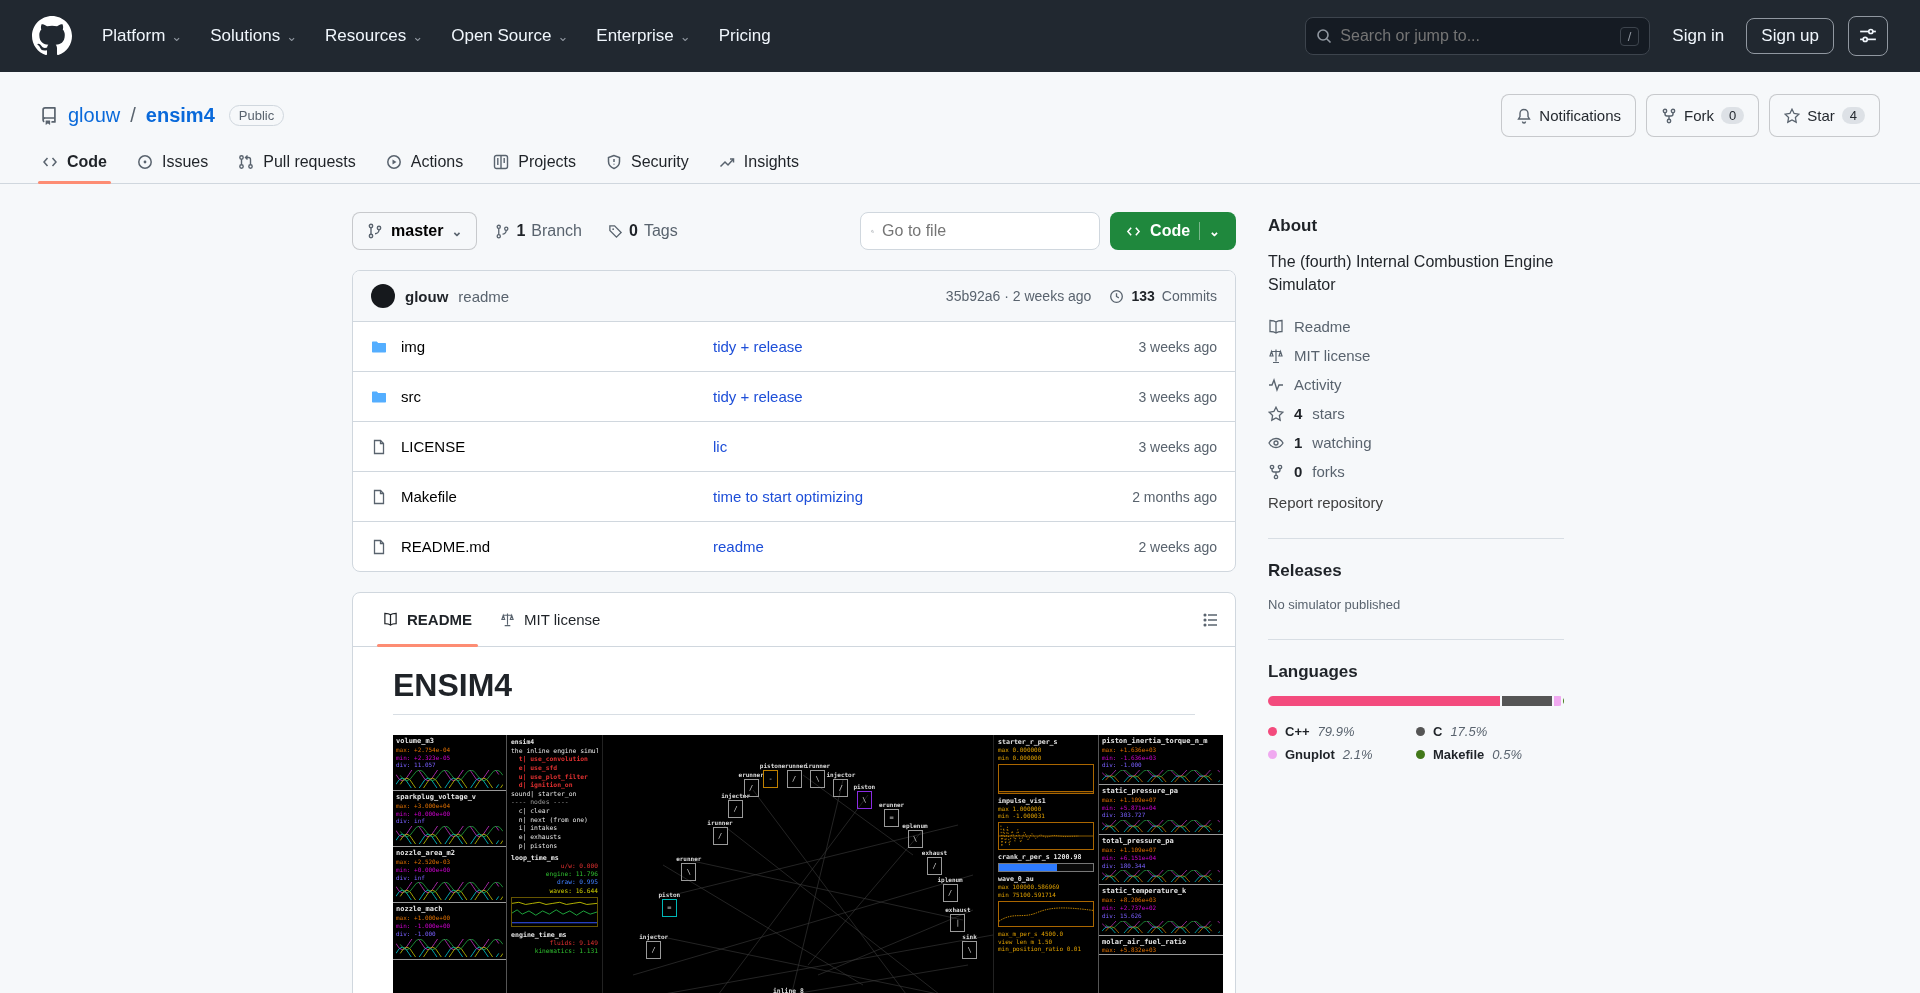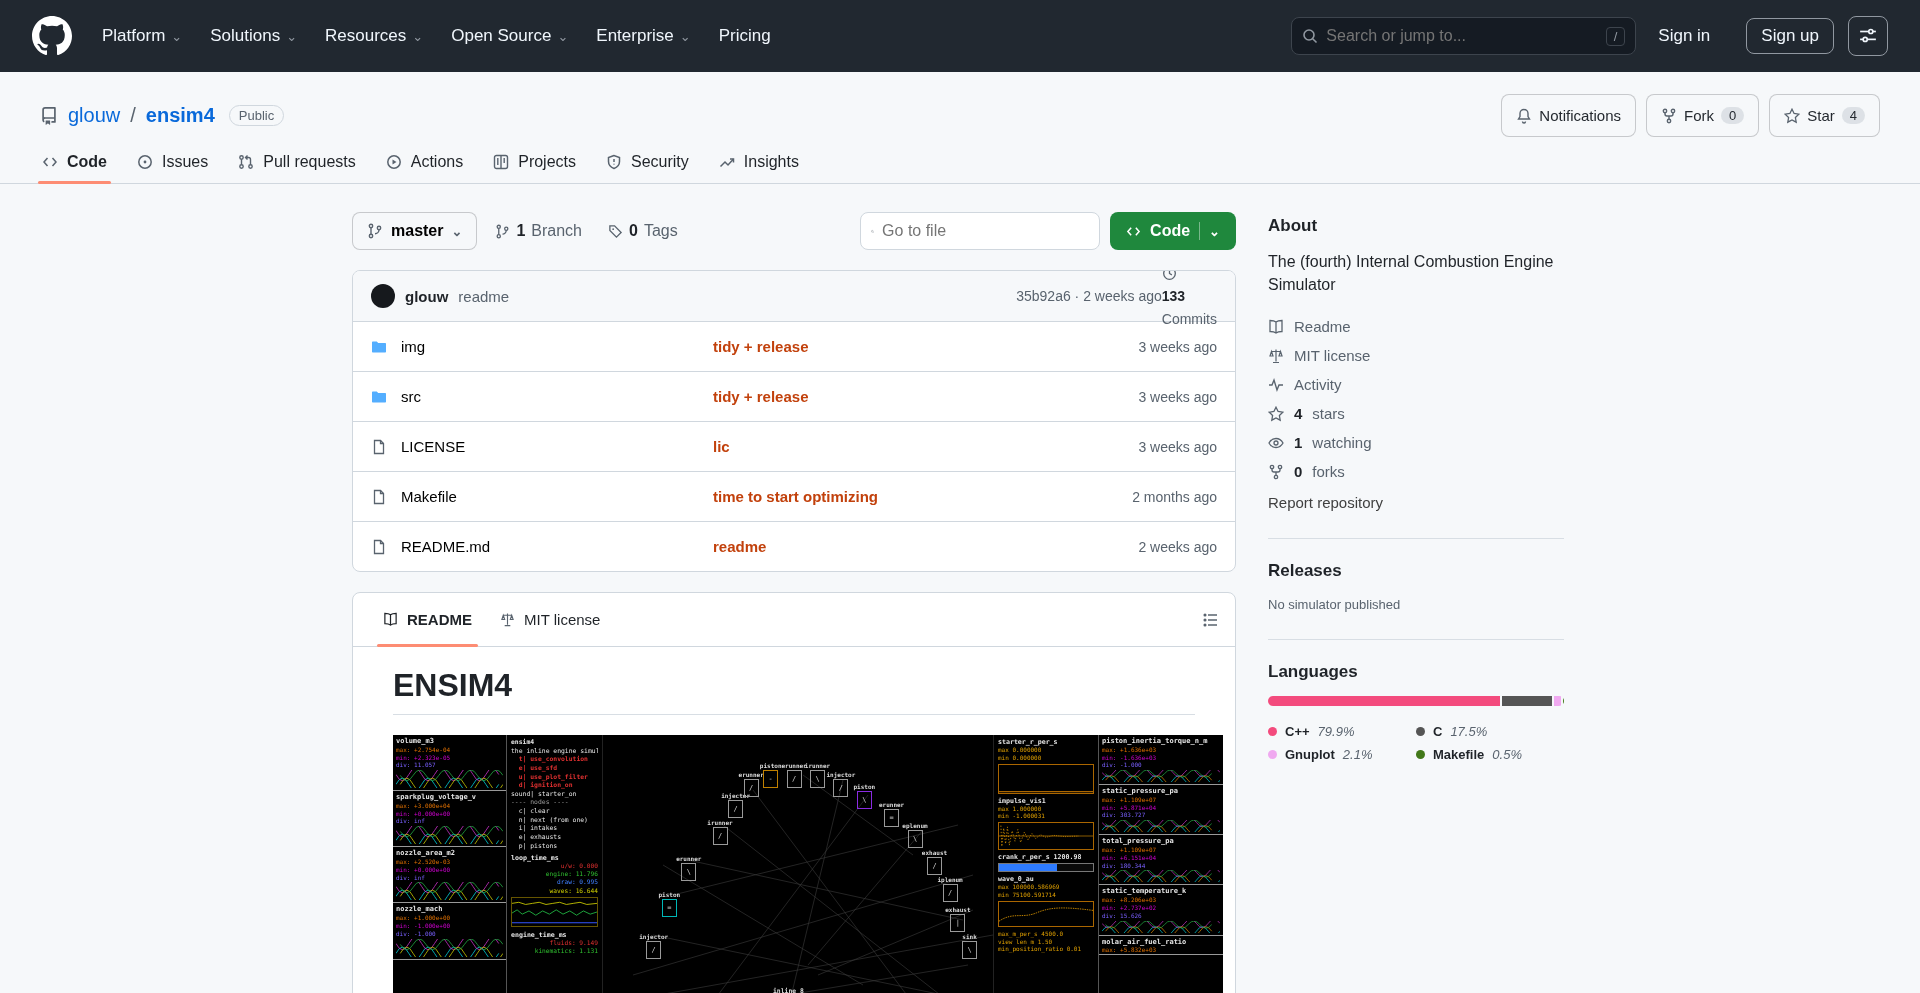--- a/index.html
+++ b/index.html
@@ -16,21 +16,21 @@
   .nav-caret { color:#9198a1; font-size:13px; line-height:1; }
   .topnav-right { margin-left:auto; display:flex; align-items:center; gap:14px; }
   .search-box { width:345px; height:38px; border:1px solid #3d444d; border-radius:8px;
     background:#151b23; display:flex; align-items:center; padding:0 10px; gap:8px; }
   .search-box input { flex:1; background:transparent; border:none; outline:none;
     color:#9198a1; font-size:16px; font-family:inherit; }
   .slash-key { border:1px solid #3d444d; border-radius:4px; color:#9198a1;
     font-size:13px; padding:1px 7px; }
   .signin { color:#f0f6fc; font-size:17px; cursor:pointer; padding:6px 8px; }
   .signup { color:#f0f6fc; font-size:17px; border:1px solid #9198a1; border-radius:8px;
-    padding:7px 14px; cursor:pointer;margin-left:14px; }
+    padding:7px 14px; cursor:pointer; }
   .palette-btn { width:40px; height:40px; border:1px solid #9198a1; border-radius:8px;
     display:flex; align-items:center; justify-content:center; cursor:pointer; }
 
   
   .repo-head { padding:22px 40px 0 40px; display:flex; align-items:center; }
   .repo-title { display:flex; align-items:center; gap:10px; font-size:20px; }
   .repo-title .owner { color:#0969da; text-decoration:none; cursor:pointer; }
   .repo-title .slash { color:#59636e; }
   .repo-title .name { color:#0969da; font-weight:bold; text-decoration:none; cursor:pointer; }
   .vis-badge { font-size:13px; color:#59636e; border:1px solid #d0d7de; border-radius:999px;
@@ -74,29 +74,29 @@
   .code-btn .sep { width:1px; height:18px; background:rgba(255,255,255,0.4); }
 
   
   .file-table { margin-top:20px; border:1px solid #d0d7de; border-radius:8px; overflow:hidden;
     background:#fff; }
   .commit-bar { background:#f6f8fa; height:50px; display:flex; align-items:center;
     padding:0 18px; gap:10px; font-size:15px; }
   .avatar { width:24px; height:24px; border-radius:50%; background:#16191d; }
   .commit-author { font-weight:bold; cursor:pointer; }
   .commit-msg { color:#59636e; cursor:pointer; }
-  .commit-right { margin-left:auto; display:flex; align-items:center; gap:0;
+  .commit-right { margin-left:auto; display:flex; align-items:center; gap:18px;
     color:#59636e; font-size:14px; }
-  .commits-link { display:flex; align-items:flex-start; gap:7px; cursor:pointer;flex-direction:column; }
+  .commits-link { display:flex; align-items:flex-end; gap:7px; cursor:pointer; }
   .commits-link b { color:#1f2328; }
   .frow { display:flex; align-items:center; height:50px; padding:0 18px; gap:12px;
     border-top:1px solid #d0d7de; font-size:15px; }
   .fname { width:330px; display:flex; align-items:center; gap:14px; }
   .fname a { color:#000000; text-decoration:none; cursor:pointer; }
-  .fmsg { flex:1; color:#c2410c; cursor:pointer;font-weight:bold; }
+  .fmsg { flex:1; color:#1d4ed8; cursor:pointer; }
   .fdate { color:#59636e; font-size:14px; text-align:right; white-space:nowrap; }
 
   
   .readme-panel { margin-top:20px; border:1px solid #d0d7de; border-radius:8px; background:#fff; }
   .readme-head { display:flex; align-items:center; border-bottom:1px solid #d0d7de;
     padding:0 16px; height:54px; }
   .rdtab { display:flex; align-items:center; gap:9px; font-size:15px; padding:0 14px;
     height:100%; position:relative; cursor:pointer; color:#1f2328; }
   .rdtab.active { font-weight:bold; }
   .rdtab.active::after { content:""; position:absolute; left:8px; right:8px; bottom:-1px;

